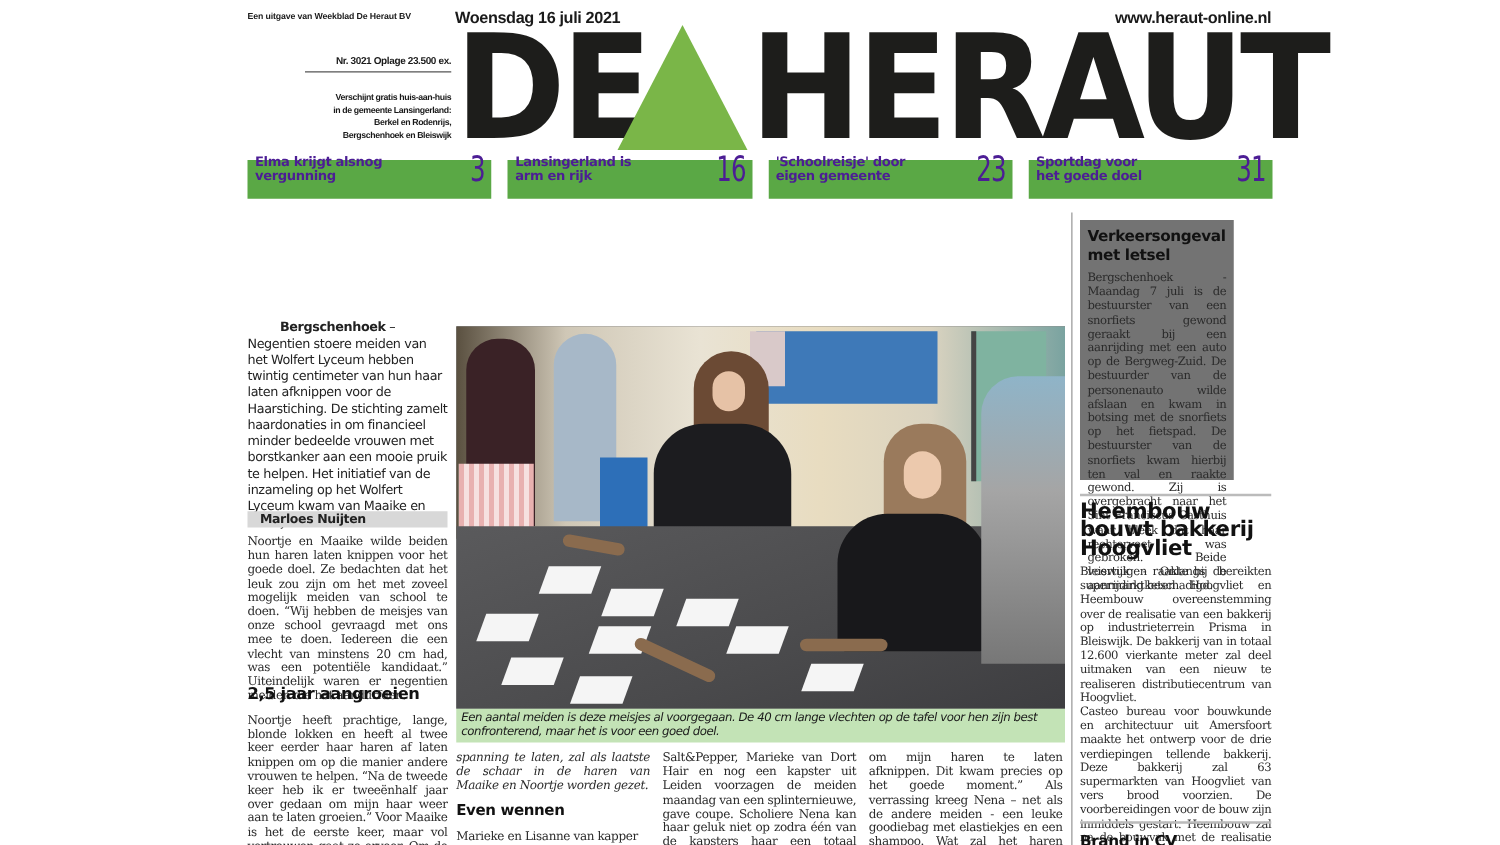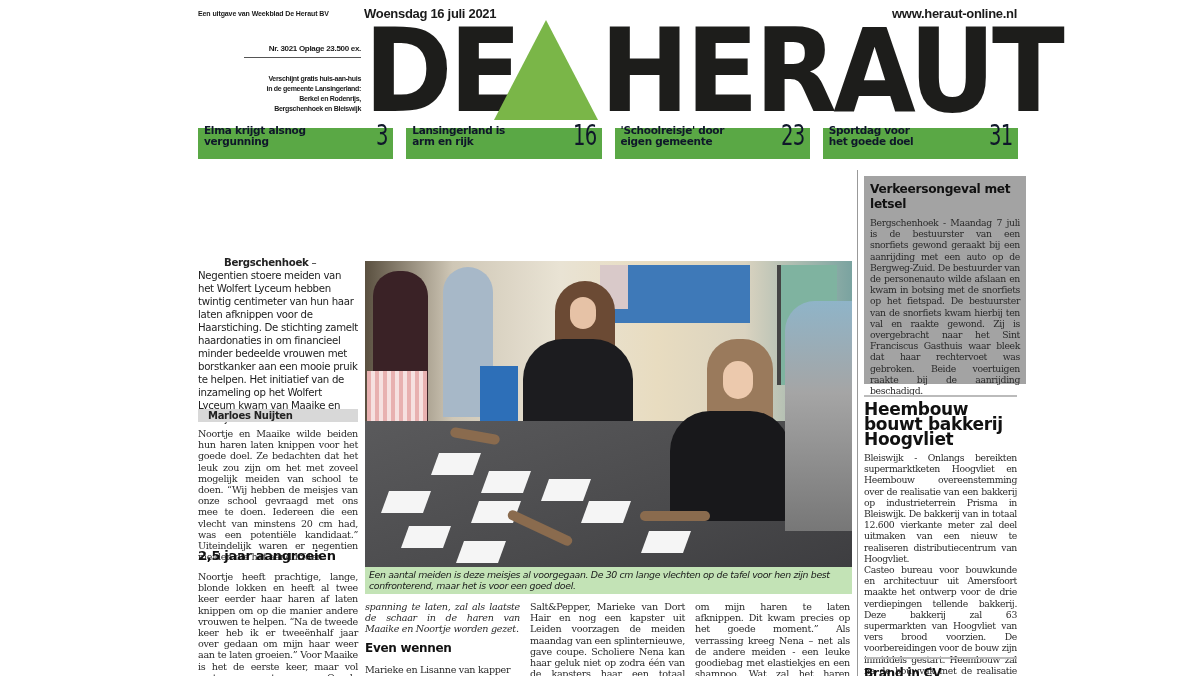--- a/index.html
+++ b/index.html
@@ -19,21 +19,21 @@
 
   .logo { position: absolute; left: 364px; top: 20px; width: 654px; height: 102px; }
   .logo-text { position: absolute; top: 0; height: 102px; font: 900 116px/102px "DejaVu Sans", sans-serif; color: #1d1d1b; letter-spacing: -4px; transform: scaleX(0.92); transform-origin: left top; }
   .logo-de { left: 0; }
   .logo-herault { left: 236px; }
   .logo-triangle { position: absolute; left: 130px; top: 0; width: 0; height: 0;
     border-left: 52px solid transparent; border-right: 52px solid transparent; border-bottom: 100px solid #7ab648; }
 
   
   .teasers { position: absolute; left: 198px; top: 128px; width: 820px; height: 31px; display: flex; gap: 13px; }
-  .teaser { position: relative; flex: 1; background: #5aa845; color: #0f172a; display: flex; justify-content: space-between; align-items: center; padding: 0 5px 16px 6px; }
+  .teaser { position: relative; flex: 1; background: #5aa845; color: #4c1d95; display: flex; justify-content: space-between; align-items: center; padding: 0 5px 16px 6px; }
   .teaser-text { font: bold 10.5px/11px "DejaVu Sans", sans-serif; letter-spacing: -0.3px; }
   .teaser-num { font: 28px/30px "DejaVu Sans", sans-serif; transform: scaleX(0.7); transform-origin: right center; letter-spacing: -1px; }
 
   
   .headline { position: absolute; left: 198px; top: 168px; width: 660px; font: 900 35px/38px "DejaVu Sans", sans-serif; color:#111; letter-spacing: -0.5px; }
 
   
   .intro { position: absolute; left: 198px; top: 256px; width: 160px; font: 10.2px/13px "DejaVu Sans", sans-serif; color: #222; letter-spacing: -0.3px; }
   .intro b { font-weight: bold; padding-left: 26px; }
   .byline { position: absolute; left: 198px; top: 409px; width: 160px; height: 13px; background: #d8d8d8; font: bold 10px/13px "DejaVu Sans", sans-serif; padding-left: 10px; color:#222; letter-spacing:-0.3px; }
@@ -67,21 +67,21 @@
   .caption { position: absolute; left: 365px; top: 567px; width: 487px; height: 27px; background: #c3e3b6; padding: 2px 4px; font: italic 9.4px/11px "DejaVu Sans", sans-serif; color: #1a1a1a; letter-spacing: -0.35px; }
 
   .col2 { position: absolute; left: 365px; top: 601px; width: 155px; font-style: italic; }
   .sub2 { position: absolute; left: 365px; top: 641px; font: bold 12px "DejaVu Sans", sans-serif; color:#111; letter-spacing:-0.3px; }
   .col2b { position: absolute; left: 365px; top: 664px; width: 155px; }
   .col3 { position: absolute; left: 530px; top: 601px; width: 155px; }
   .col4 { position: absolute; left: 695px; top: 601px; width: 155px; }
 
   
   .side-rule { position: absolute; left: 857px; top: 170px; width: 1px; height: 506px; background: #999; }
-  .side-box { position: absolute; left: 864px; top: 176px; width: 162px; height: 208px; background: #a3a3a3; padding: 6px 6px; }
+  .side-box { position: absolute; left: 864px; top: 176px; width: 123px; height: 208px; background: #737373; padding: 6px 6px; }
   .side-title { font: bold 12.2px/15px "DejaVu Sans", sans-serif; color:#111; letter-spacing:-0.3px; margin-bottom: 5px; }
   .side-body { font: 9.3px/11.2px "DejaVu Serif", serif; color:#2a2a2a; text-align: justify; letter-spacing:-0.35px; }
   .side-hr1 { position: absolute; left: 864px; top: 395px; width: 153px; height: 2px; background: #bbb; }
   .side2 { position: absolute; left: 864px; top: 402px; width: 153px; }
   .side2 .side-title { font-size: 17px; }
   .side-hr2 { position: absolute; left: 864px; top: 657px; width: 153px; height: 2px; background: #bbb; }
   .side3-title { position: absolute; left: 864px; top: 666px; font: bold 12.2px "DejaVu Sans", sans-serif; color:#111; letter-spacing:-0.3px; }
 </style>
 </head>
 <body>
@@ -159,21 +159,21 @@
     <div class="ph-paper" style="left:180px;top:218px"></div>
     <div class="ph-paper" style="left:110px;top:240px"></div>
     <div class="ph-paper" style="left:40px;top:265px"></div>
     <div class="ph-paper" style="left:220px;top:240px"></div>
     <div class="ph-paper" style="left:95px;top:280px"></div>
     <div class="ph-paper" style="left:280px;top:270px"></div>
     <div class="ph-braid" style="left:140px;top:262px;width:70px;transform:rotate(25deg)"></div>
     <div class="ph-braid" style="left:275px;top:250px;width:70px"></div>
     <div class="ph-braid" style="left:85px;top:170px;width:50px;transform:rotate(10deg)"></div>
   </div>
-  <div class="caption">Een aantal meiden is deze meisjes al voorgegaan. De 30 cm lange vlechten op de tafel voor hen zijn best confronterend, maar het is voor een goed doel.</div>
+  <div class="caption">Een aantal meiden is deze meisjes al voorgegaan. De 40 cm lange vlechten op de tafel voor hen zijn best confronterend, maar het is voor een goed doel.</div>
 
   <div class="body-text col2">spanning te laten, zal als laatste de schaar in de haren van Maaike en Noortje worden gezet.</div>
   <div class="sub2">Even wennen</div>
   <div class="body-text col2b">Marieke en Lisanne van kapper</div>
   <div class="body-text col3">Salt&amp;Pepper, Marieke van Dort Hair en nog een kapster uit Leiden voorzagen de meiden maandag van een splinternieuwe, gave coupe. Scholiere Nena kan haar geluk niet op zodra één van de kapsters haar een totaal nieuwe look heeft aangemeten. “Ik was al van plan</div>
   <div class="body-text col4">om mijn haren te laten afknippen. Dit kwam precies op het goede moment.” Als verrassing kreeg Nena – net als de andere meiden - een leuke goodiebag met elastiekjes en een shampoo. Wat zal het haren wassen vanavond ineens vreemd aanvoelen…</div>
 
   <div class="side-rule"></div>
 
   <div class="side-box">

